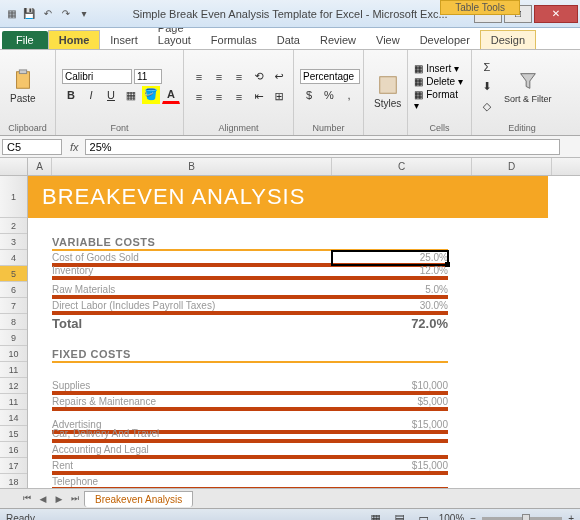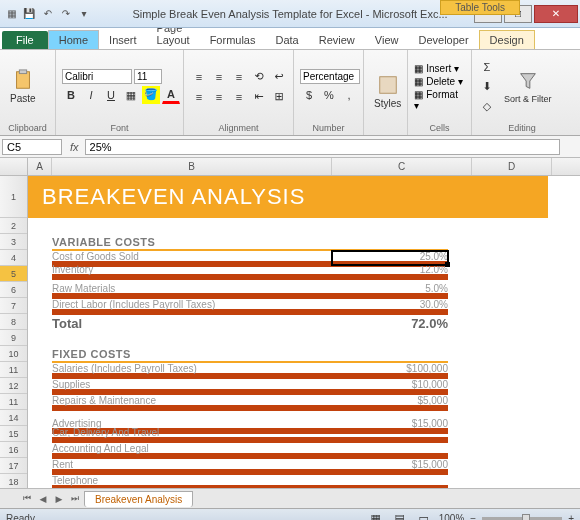--- a/index.html
+++ b/index.html
@@ -8,21 +8,21 @@
 .titlebar-left { display: flex; align-items: center; gap: 2px; padding-left: 4px; }
 .qat-btn { width: 16px; height: 16px; display: flex; align-items: center; justify-content: center; font-size: 10px; color: #555; }
 .doc-title { position: absolute; left: 50%; transform: translateX(-50%); font-size: 11px; color: #444; white-space: nowrap; }
 .win-controls { margin-left: auto; display: flex; }
 .win-btn { width: 28px; height: 18px; display: flex; align-items: center; justify-content: center; font-size: 10px; border: 1px solid #888; background: #e8e8e8; margin-right: 2px; }
 .win-close { background: #c75050; color: #fff; border-color: #a03030; width: 44px; }
 .table-tools { position: absolute; right: 60px; top: 0; background: #f5c242; padding: 1px 14px; font-size: 10px; color: #555; border: 1px solid #d0a020; }
 .ribbon-tabs { height: 22px; background: #fff; display: flex; align-items: flex-end; border-bottom: 1px solid #bbb; padding-left: 2px; }
 .file-tab { background: #217346; color: #fff; padding: 3px 14px; font-size: 11px; border-radius: 2px 2px 0 0; }
 .tab { padding: 3px 10px; font-size: 11px; color: #444; cursor: pointer; }
-.tab.active { background: #7dd3fc; border: 1px solid #bbb; border-bottom: none; }
+.tab.active { background: #fde047; border: 1px solid #bbb; border-bottom: none; font-weight: bold; }
 .design-tab { margin-left: auto; margin-right: 60px; background: #fff3d6; border: 1px solid #e0c060; border-bottom: none; padding: 3px 10px; }
 .ribbon { height: 86px; background: linear-gradient(#f8f8f8,#e8e8e8); border-bottom: 1px solid #aaa; display: flex; }
 .ribbon-group { border-right: 1px solid #ccc; padding: 2px 6px; display: flex; flex-direction: column; justify-content: space-between; }
 .group-label { font-size: 9px; color: #666; text-align: center; padding-top: 2px; }
 .group-body { display: flex; gap: 4px; flex: 1; align-items: center; }
 .big-btn { display: flex; flex-direction: column; align-items: center; gap: 2px; font-size: 10px; color: #333; padding: 2px 4px; }
 .big-btn svg { width: 22px; height: 22px; }
 .font-controls { display: flex; flex-direction: column; gap: 2px; }
 .font-row { display: flex; gap: 2px; align-items: center; }
 .font-select { border: 1px solid #aaa; background: #fff; font-size: 10px; padding: 1px 2px; }
@@ -38,21 +38,21 @@
 .col-A { width: 24px; } .col-B { width: 280px; } .col-C { width: 140px; } .col-D { width: 80px; }
 .grid-body { display: flex; height: 312px; }
 .row-headers { width: 28px; background: linear-gradient(90deg,#f4f4f4,#e4e4e4); border-right: 1px solid #bbb; }
 .row-h { height: 16px; border-bottom: 1px solid #ccc; text-align: center; font-size: 9px; color: #555; line-height: 16px; }
 .row-h.row-tall { height: 42px; line-height: 42px; }
 .row-h.active { background: #f5c242; }
 .cells { flex: 1; position: relative; }
 .banner { position: absolute; left: 0; top: 0; width: 520px; height: 42px; background: #f5a623; color: #fff; font-size: 22px; font-weight: 300; letter-spacing: 1px; padding: 8px 14px; }
 .section-head { position: absolute; left: 24px; font-size: 11px; font-weight: bold; color: #7a7a7a; letter-spacing: 0.5px; }
 .section-rule { position: absolute; left: 24px; width: 396px; height: 2px; background: #f5a623; }
-.data-row { position: absolute; left: 24px; width: 396px; height: 16px; display: flex; justify-content: space-between; align-items: center; font-size: 10px; color: #999; border-bottom: 6px solid #c2410c; }
+.data-row { position: absolute; left: 24px; width: 396px; height: 16px; display: flex; justify-content: space-between; align-items: center; font-size: 10px; color: #999; border-bottom: 4px solid #c2410c; }
 .data-row.total { color: #666; font-size: 13px; font-weight: bold; border-bottom: none; }
 .active-cell { position: absolute; border: 2px solid #000; pointer-events: none; }
 .active-cell::after { content: ''; position: absolute; right: -3px; bottom: -3px; width: 5px; height: 5px; background: #000; }
 .sheet-tabs { height: 20px; background: #e8e8e8; border-top: 1px solid #bbb; display: flex; align-items: center; padding-left: 20px; gap: 2px; }
 .nav-arrow { width: 14px; text-align: center; font-size: 9px; color: #666; }
 .sheet-tab { background: #fff; border: 1px solid #aaa; border-bottom: none; padding: 2px 10px; font-size: 10px; color: #c06000; border-radius: 0 0 3px 3px; }
 .statusbar { height: 20px; background: linear-gradient(#e0e8f0,#c8d4e4); border-top: 1px solid #aaa; display: flex; align-items: center; padding: 0 6px; font-size: 10px; color: #444; }
 .status-right { margin-left: auto; display: flex; align-items: center; gap: 6px; }
 .zoom-slider { width: 80px; height: 4px; background: #aaa; position: relative; }
 .zoom-thumb { position: absolute; left: 50%; top: -3px; width: 8px; height: 10px; background: #ddd; border: 1px solid #888; }
@@ -259,24 +259,20 @@
           <span>Direct Labor (Includes Payroll Taxes)</span>
           <span>30.0%</span>
         </div>
       <div class="data-row total" style="top:139px">
           <span>Total</span>
           <span>72.0%</span>
         </div>
 
       <div class="section-head" style="top:172px">FIXED COSTS</div>
       <div class="section-rule" style="top:185px"></div>
-      <div class="data-row" style="top:187px">
-          <span>Salaries (Includes Payroll Taxes)</span>
-          <span>$100,000</span>
-        </div>
       <div class="data-row" style="top:203px">
           <span>Supplies</span>
           <span>$10,000</span>
         </div>
       <div class="data-row" style="top:219px">
           <span>Repairs &amp; Maintenance</span>
           <span>$5,000</span>
         </div>
       <div class="data-row" style="top:242px">
           <span>Advertising</span>

